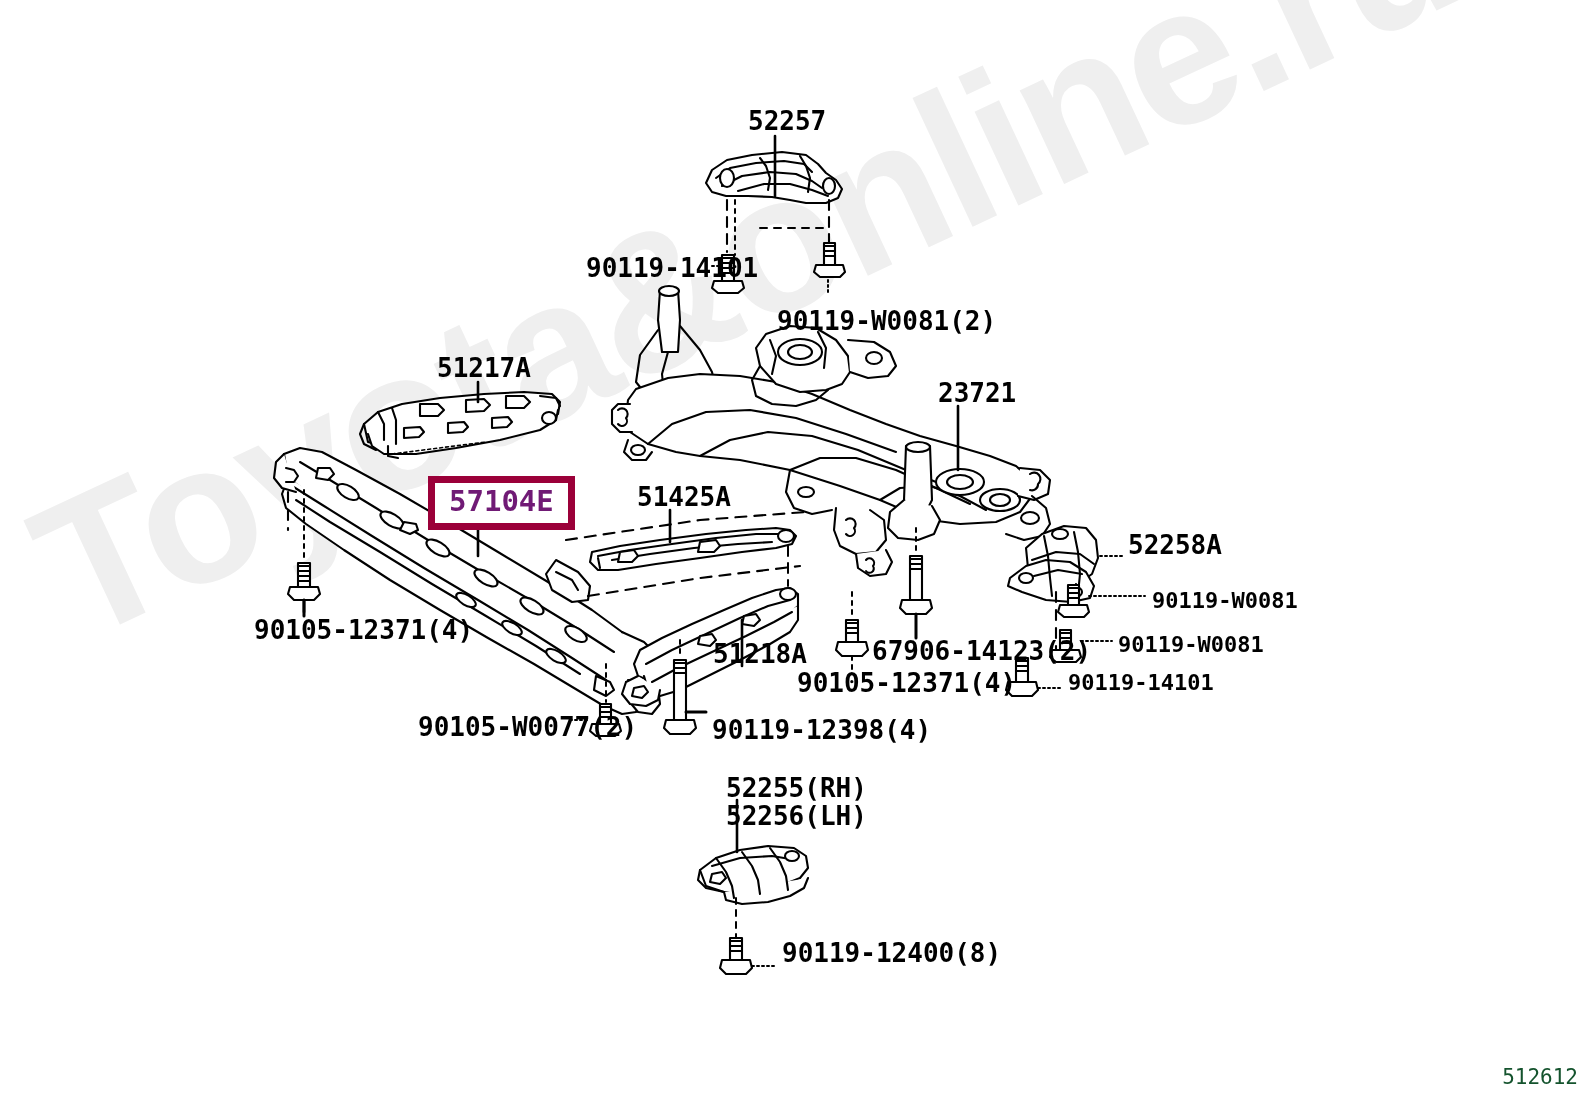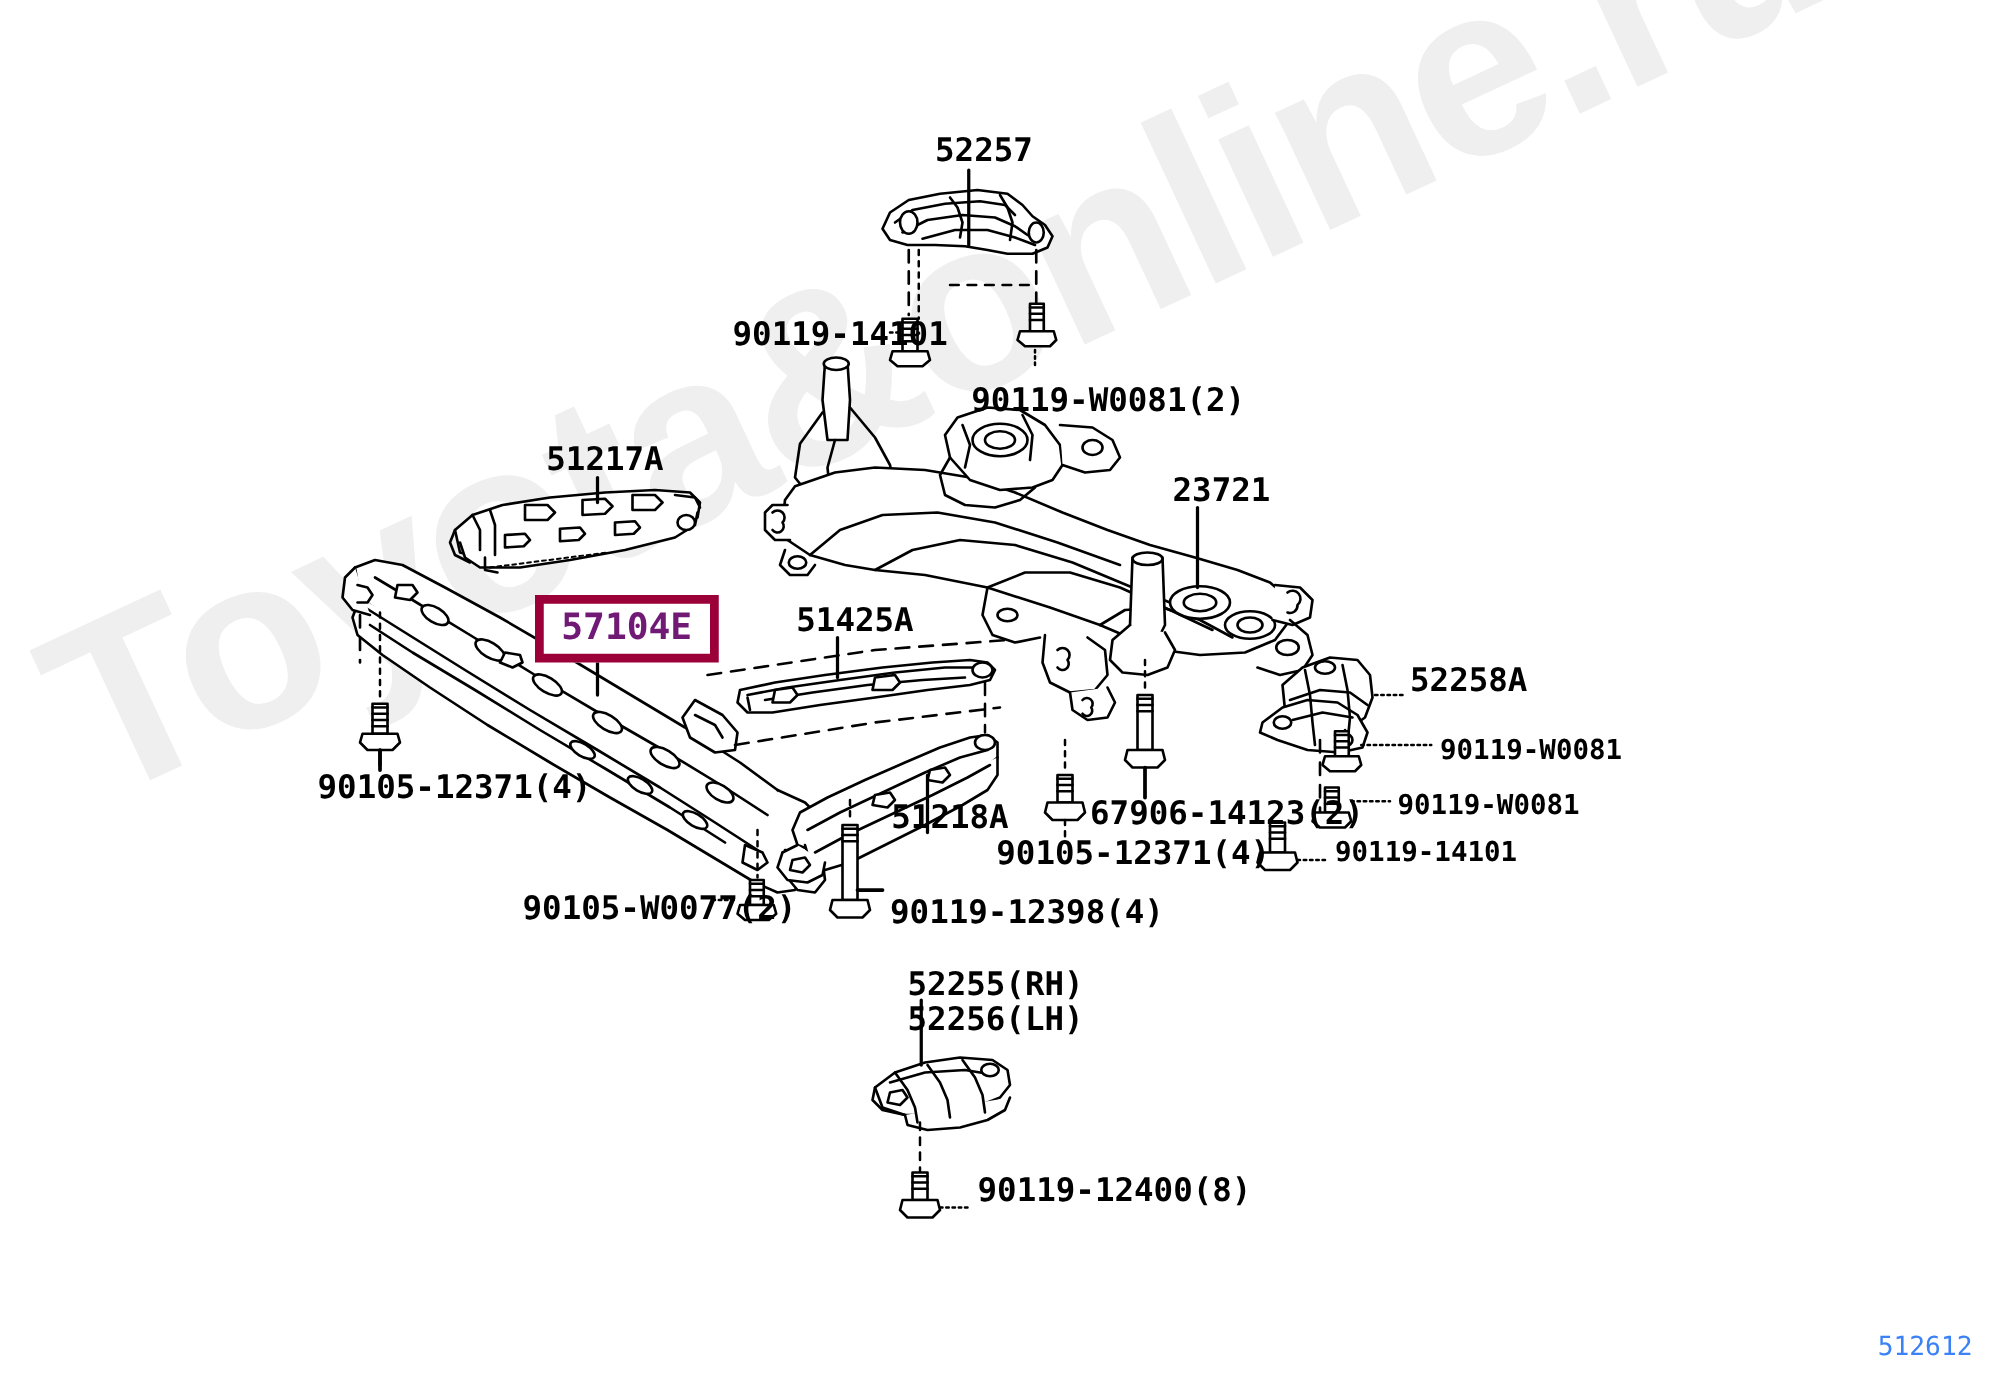--- a/index.html
+++ b/index.html
@@ -85,21 +85,21 @@
     line-height: 1.1;
   }
 
   #corner-id {
     position: absolute;
     right: 14px;
     bottom: 10px;
     font-family: "DejaVu Sans Mono", "Liberation Mono", monospace;
     font-size: 21px;
     font-weight: 400;
-    color: #3b82f6;
+    color: #14532d;
     z-index: 4;
   }
 </style>
 </head>
 <body>
 
 <div id="page">
 
   <div id="watermark">
     <div class="wm-text">Toyota&amp;online.ru</div>

